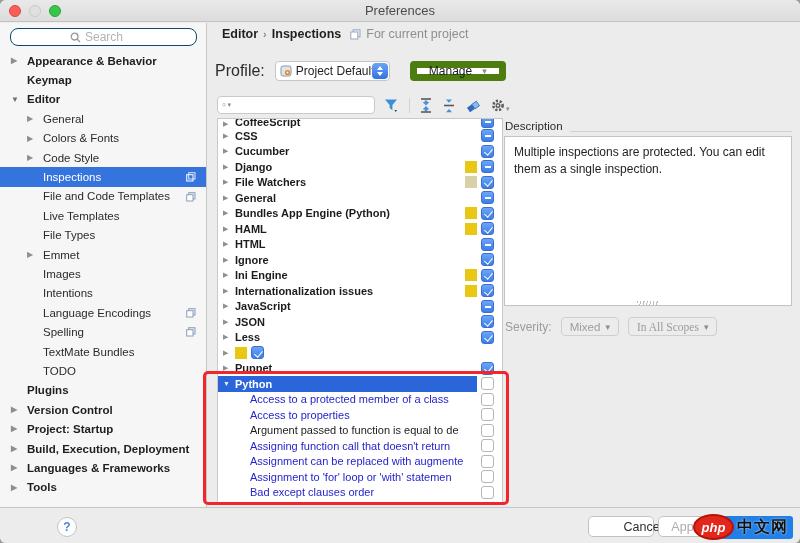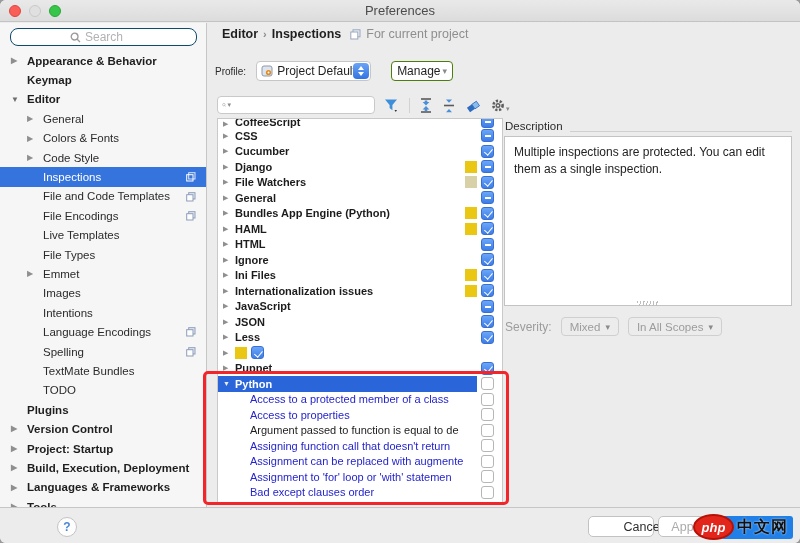--- a/index.html
+++ b/index.html
@@ -60,33 +60,33 @@
 
   
   .main { position:absolute; left:208px; top:23px; width:592px; height:484px; }
   .breadcrumb { position:absolute; left:14px; top:4px; display:flex; align-items:center; gap:5px;
     font-size:12.5px; }
   .crumb-strong { font-weight:bold; color:#1f1f1f; }
   .crumb-sep { color:#8a8a8a; font-size:11px; font-weight:bold; }
   .crumb-note { color:#8e8e8e; }
 
   .profile-row { position:absolute; left:7px; top:38px; display:flex; align-items:center; }
-  .profile-label { font-size:10px; color:#2b2b2b; margin-right:10px; }
+  .profile-label { font-size:16px; color:#2b2b2b; margin-right:10px; }
   .profile-select { width:115px; height:20px; background:#fff; border:1px solid #c6c6c6;
     border-radius:4px; display:flex; align-items:center; padding-left:4px; position:relative; }
   .profile-select .sel-text { font-size:12px; color:#1f1f1f; margin-left:4px; }
   .stepper { position:absolute; right:1px; top:1px; width:16px; height:16px; border-radius:4px;
     background:linear-gradient(#6ba4f6,#3273e2); display:flex; flex-direction:column;
     align-items:center; justify-content:center; gap:2px; }
   .stepper i { width:0; height:0; border-left:3px solid transparent; border-right:3px solid transparent; }
   .stepper .up { border-bottom:4px solid #fff; }
   .stepper .dn { border-top:4px solid #fff; }
-  .manage-btn { margin-left:20px; width:62px; height:20px; background:#fff; border:1px solid #4d7c0f;
+  .manage-btn { margin-left:20px; width:96px; height:20px; background:#fff; border:7px solid #4d7c0f;
     border-radius:4px; display:flex; align-items:center; justify-content:space-between;
-    padding:0 5px; font-size:12px; color:#1f1f1f; }
+    padding:0 12px; font-size:12px; color:#1f1f1f; }
   .caret { color:#8a8a8a; font-size:9px; }
 
   .toolbar-row { position:absolute; left:9px; top:72px; display:flex; align-items:center; height:20px; }
   .insp-search { width:158px; height:18px; background:#fff; border:1px solid #c9c9c9; border-radius:4px;
     display:flex; align-items:center; padding-left:4px; gap:1px; }
   .insp-search input { border:none; outline:none; flex:1; font-size:11px; background:transparent;
     font-family:"Liberation Sans",sans-serif; }
   .tb-icon { margin-left:9px; display:flex; align-items:flex-end; }
   .tb-sep { width:1px; height:15px; background:#d2d2d2; margin-left:9px; }
 
@@ -118,21 +118,21 @@
   .desc-line { flex:1; height:1px; background:#cfcfcf; margin-left:7px; margin-top:3px; }
   .desc-box { position:absolute; left:296px; top:113px; width:288px; height:170px; background:#fff;
     border:1px solid #c3c3c3; padding:7px 9px; font-size:12px; color:#232323; line-height:1.45; }
   .desc-grip { position:absolute; left:50%; bottom:-1px; transform:translateX(-50%); width:22px; height:5px;
     background:repeating-linear-gradient(105deg,#bdbdbd 0 1px,transparent 1px 3.2px); }
   .severity-row { position:absolute; left:297px; top:294px; display:flex; align-items:center; }
   .severity-label { font-size:12px; color:#9c9c9c; margin-right:9px; }
   .sev-btn { height:19px; border:1px solid #cfcfcf; border-radius:4px; background:transparent;
     color:#9c9c9c; font-size:11.5px; display:flex; align-items:center; justify-content:center;
     gap:5px; padding:0 8px; }
-  .sev-btn + .sev-btn { margin-left:9px; }
+  .sev-btn + .sev-btn { margin-left:9px;font-family:Liberation Serif, serif; }
 
   
   .red-box { position:absolute; left:203px; top:371px; width:306px; height:134px;
     border:3px solid #f2262a; border-radius:5px; z-index:40; pointer-events:none; }
 </style>
 </head>
 <body>
 
 <div class="window">
 
@@ -179,27 +179,20 @@
         </div>
         <div class="trow lvl1 selected">
           <span>Inspections</span>
           <span class="badge"><svg class="shared-icon" width="10" height="10" viewBox="0 0 10 10">
   <rect x="2.7" y="0.7" width="6.3" height="6.3" fill="none" stroke="#dce6f8"></rect>
   <rect x="0.7" y="2.7" width="6.3" height="6.3" fill="none" stroke="#ffffff"></rect>
             </svg></span>
         </div>
         <div class="trow lvl1">
           <span>File and Code Templates</span>
-          <span class="badge"><svg class="shared-icon" width="10" height="10" viewBox="0 0 10 10">
-  <rect x="2.7" y="0.7" width="6.3" height="6.3" fill="#e8eef8" stroke="#8d9cb8"></rect>
-  <rect x="0.7" y="2.7" width="6.3" height="6.3" fill="#ffffff" stroke="#8d9cb8"></rect>
-            </svg></span>
-        </div>
-        <div class="trow lvl1">
-          <span>File Encodings</span>
           <span class="badge"><svg class="shared-icon" width="10" height="10" viewBox="0 0 10 10">
   <rect x="2.7" y="0.7" width="6.3" height="6.3" fill="#e8eef8" stroke="#8d9cb8"></rect>
   <rect x="0.7" y="2.7" width="6.3" height="6.3" fill="#ffffff" stroke="#8d9cb8"></rect>
             </svg></span>
         </div>
         <div class="trow lvl1">
           <span>Live Templates</span>
         </div>
         <div class="trow lvl1">
           <span>File Types</span>
@@ -391,21 +384,21 @@
           <span class="ilabel">HTML</span>
           <span class="cbx indeterminate"></span>
         </div>
         <div class="irow">
           <span class="iarrow">▶</span>
           <span class="ilabel">Ignore</span>
           <span class="cbx checked"></span>
         </div>
         <div class="irow">
           <span class="iarrow">▶</span>
-          <span class="ilabel">Ini Files</span>
+          <span class="ilabel">Ini Engine</span>
           <span class="swatch" style="background:#e9c713"></span>
           <span class="cbx checked"></span>
         </div>
         <div class="irow">
           <span class="iarrow">▶</span>
           <span class="ilabel">Internationalization issues</span>
           <span class="swatch" style="background:#e9c713"></span>
           <span class="cbx checked"></span>
         </div>
         <div class="irow">

